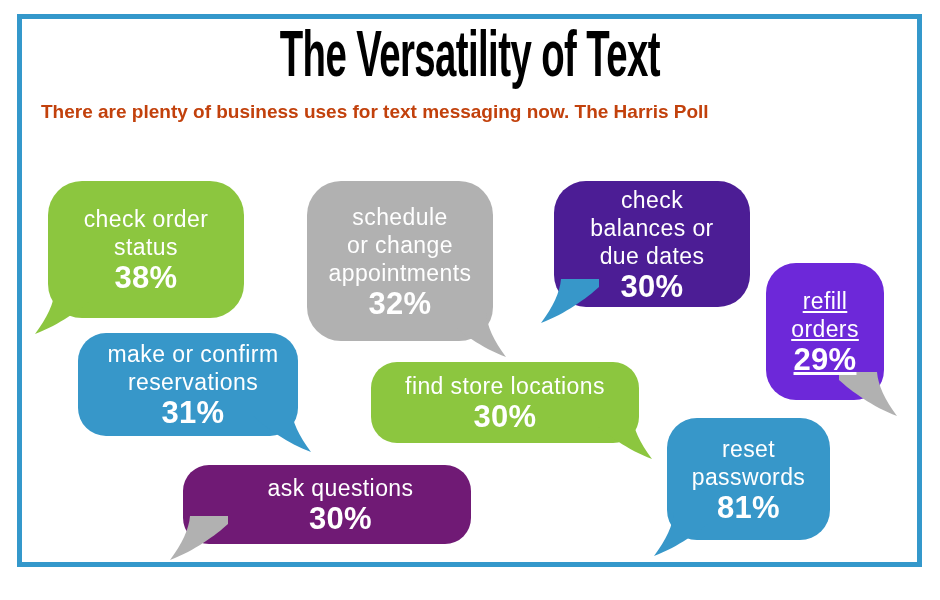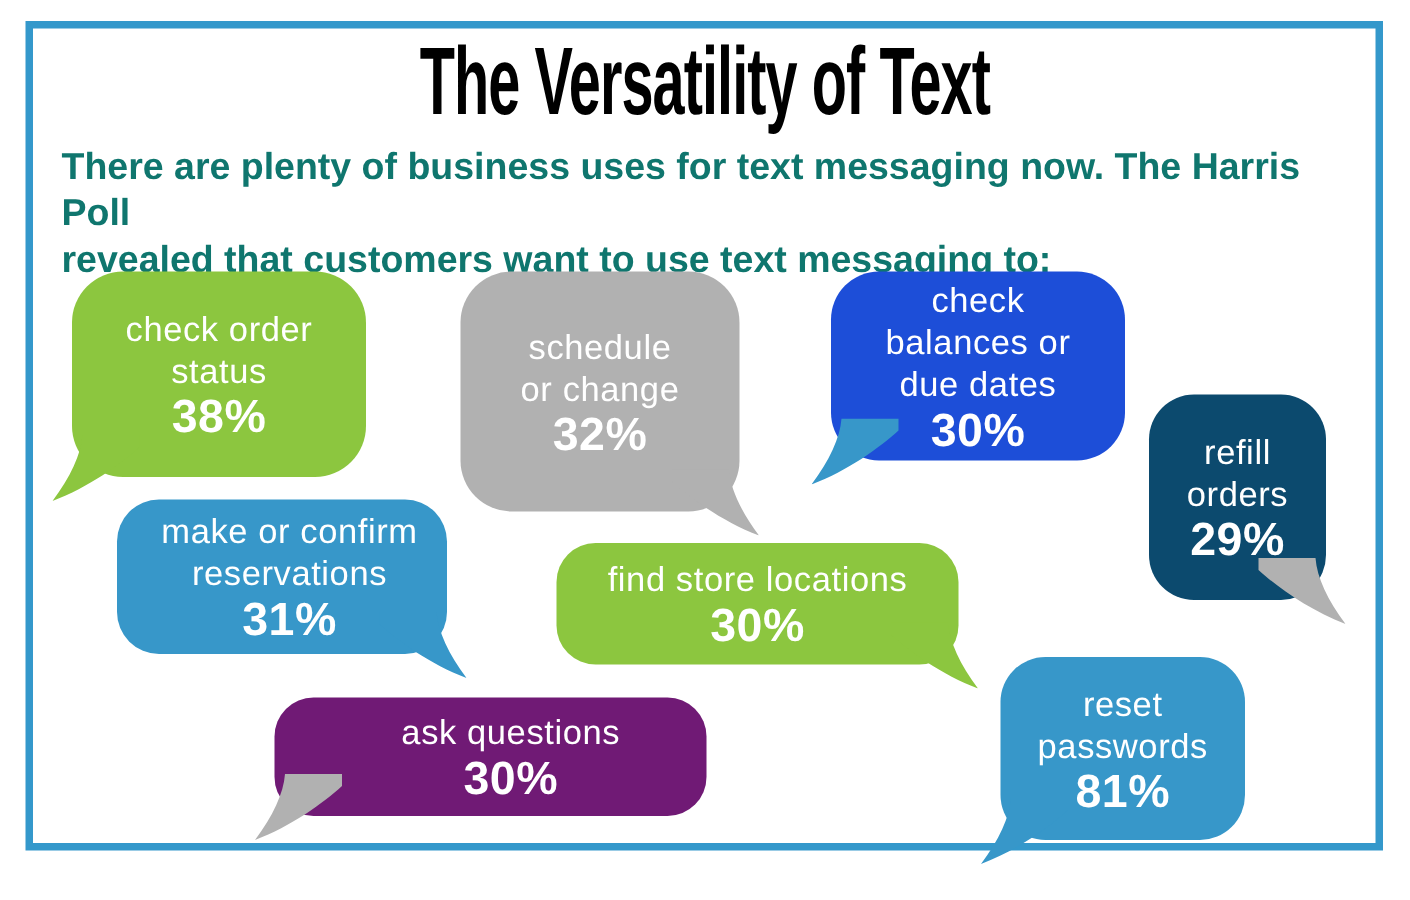--- a/index.html
+++ b/index.html
@@ -14,21 +14,21 @@
   .title-wrap {
     position:absolute; left:0; top:22px; width:940px; text-align:center;
   }
   .title-text {
     display:inline-block; font-size:64px; line-height:1; font-weight:bold;
     color:#000000; letter-spacing:-1px; white-space:nowrap;
     transform:scaleX(0.6); transform-origin:50% 50%;
   }
   .subtitle {
     position:absolute; left:41px; top:96px; width:840px;
-    font-size:25px; line-height:31px; font-weight:bold; color:#0f766e;
+    font-size:19px; line-height:31px; font-weight:bold; color:#c2410c;
   }
   .bubble {
     position:absolute; display:flex; flex-direction:column;
     align-items:center; justify-content:center;
     color:#ffffff; text-align:center;
   }
   .bubble .line { font-size:23px; line-height:28px; letter-spacing:0.4px; }
   .bubble .pct  { font-size:31px; line-height:33px; font-weight:bold; letter-spacing:0.3px; }
   .tail { position:absolute; width:60px; height:44px; z-index:-1; }
   .bubble { z-index:1; }
@@ -40,50 +40,50 @@
 
 <div class="canvas">
   <div class="frame"></div>
 
   <div class="title-wrap">
     <span class="title-text">The Versatility of Text</span>
   </div>
 
   <div class="subtitle">
     <div>There are plenty of business uses for text messaging now. The Harris Poll</div>
-    <div>revealed that customers want to use text messaging to:</div>
   </div>
 
   <div id="bubble-layer">
       <div class="bubble" style="left: 48px; top: 181px; width: 196px; height: 137px; border-radius: 34px; background: rgb(140, 198, 63);">
         <svg class="tail bl" viewBox="0 0 60 44">
           <path d="M58 0 L20 0 C19 13 12 28 0 44 C24 35 46 19 58 8 Z" fill="#8cc63f"></path>
         </svg>
         <div class="line">check order</div>
         <div class="line">status</div>
         <div class="pct">38%</div>
       </div>
       <div class="bubble" style="left: 307px; top: 181px; width: 186px; height: 160px; border-radius: 34px; background: rgb(177, 177, 177);">
         <svg class="tail br" viewBox="0 0 60 44">
           <path d="M58 0 L20 0 C19 13 12 28 0 44 C24 35 46 19 58 8 Z" fill="#b1b1b1"></path>
         </svg>
         <div class="line">schedule</div>
         <div class="line">or change</div>
+        <div class="line">appointments</div>
         <div class="pct">32%</div>
       </div>
-      <div class="bubble" style="left: 554px; top: 181px; width: 196px; height: 126px; border-radius: 32px; background: #1d4ed8;">
+      <div class="bubble" style="left: 554px; top: 181px; width: 196px; height: 126px; border-radius: 32px; background: #4c1d95;">
         <svg class="tail bl" viewBox="0 0 60 44">
           <path d="M58 0 L20 0 C19 13 12 28 0 44 C24 35 46 19 58 8 Z" fill="#3797c9"></path>
         </svg>
         <div class="line">check</div>
         <div class="line">balances or</div>
         <div class="line">due dates</div>
         <div class="pct">30%</div>
       </div>
-      <div class="bubble" style="left: 766px; top: 263px; width: 118px; height: 137px; border-radius: 30px; background: #0c4a6e;">
+      <div class="bubble" style="left: 766px; top: 263px; width: 118px; height: 137px; border-radius: 30px; background: #6d28d9; text-decoration: underline;">
         <svg class="tail br" viewBox="0 0 60 44">
           <path d="M58 0 L20 0 C19 13 12 28 0 44 C24 35 46 19 58 8 Z" fill="#b1b1b1"></path>
         </svg>
         <div class="line">refill</div>
         <div class="line">orders</div>
         <div class="pct">29%</div>
       </div>
       <div class="bubble" style="left: 78px; top: 333px; width: 210px; height: 103px; border-radius: 28px; background: rgb(55, 151, 201); padding-left: 10px;">
         <svg class="tail br" viewBox="0 0 60 44">
           <path d="M58 0 L20 0 C19 13 12 28 0 44 C24 35 46 19 58 8 Z" fill="#3797c9"></path>
@@ -92,21 +92,21 @@
         <div class="line">reservations</div>
         <div class="pct">31%</div>
       </div>
       <div class="bubble" style="left: 371px; top: 362px; width: 268px; height: 81px; border-radius: 26px; background: rgb(140, 198, 63);">
         <svg class="tail br" viewBox="0 0 60 44">
           <path d="M58 0 L20 0 C19 13 12 28 0 44 C24 35 46 19 58 8 Z" fill="#8cc63f"></path>
         </svg>
         <div class="line">find store locations</div>
         <div class="pct">30%</div>
       </div>
-      <div class="bubble" style="left: 667px; top: 438px; width: 163px; height: 122px; border-radius: 30px; background: rgb(55, 151, 201);">
+      <div class="bubble" style="left: 667px; top: 418px; width: 163px; height: 122px; border-radius: 30px; background: rgb(55, 151, 201);">
         <svg class="tail bl" viewBox="0 0 60 44">
           <path d="M58 0 L20 0 C19 13 12 28 0 44 C24 35 46 19 58 8 Z" fill="#3797c9"></path>
         </svg>
         <div class="line">reset</div>
         <div class="line">passwords</div>
         <div class="pct">81%</div>
       </div>
       <div class="bubble" style="left: 183px; top: 465px; width: 261px; height: 79px; border-radius: 26px; background: #701a75; padding-left: 27px;">
         <svg class="tail bl" viewBox="0 0 60 44">
           <path d="M58 0 L20 0 C19 13 12 28 0 44 C24 35 46 19 58 8 Z" fill="#b1b1b1"></path>

